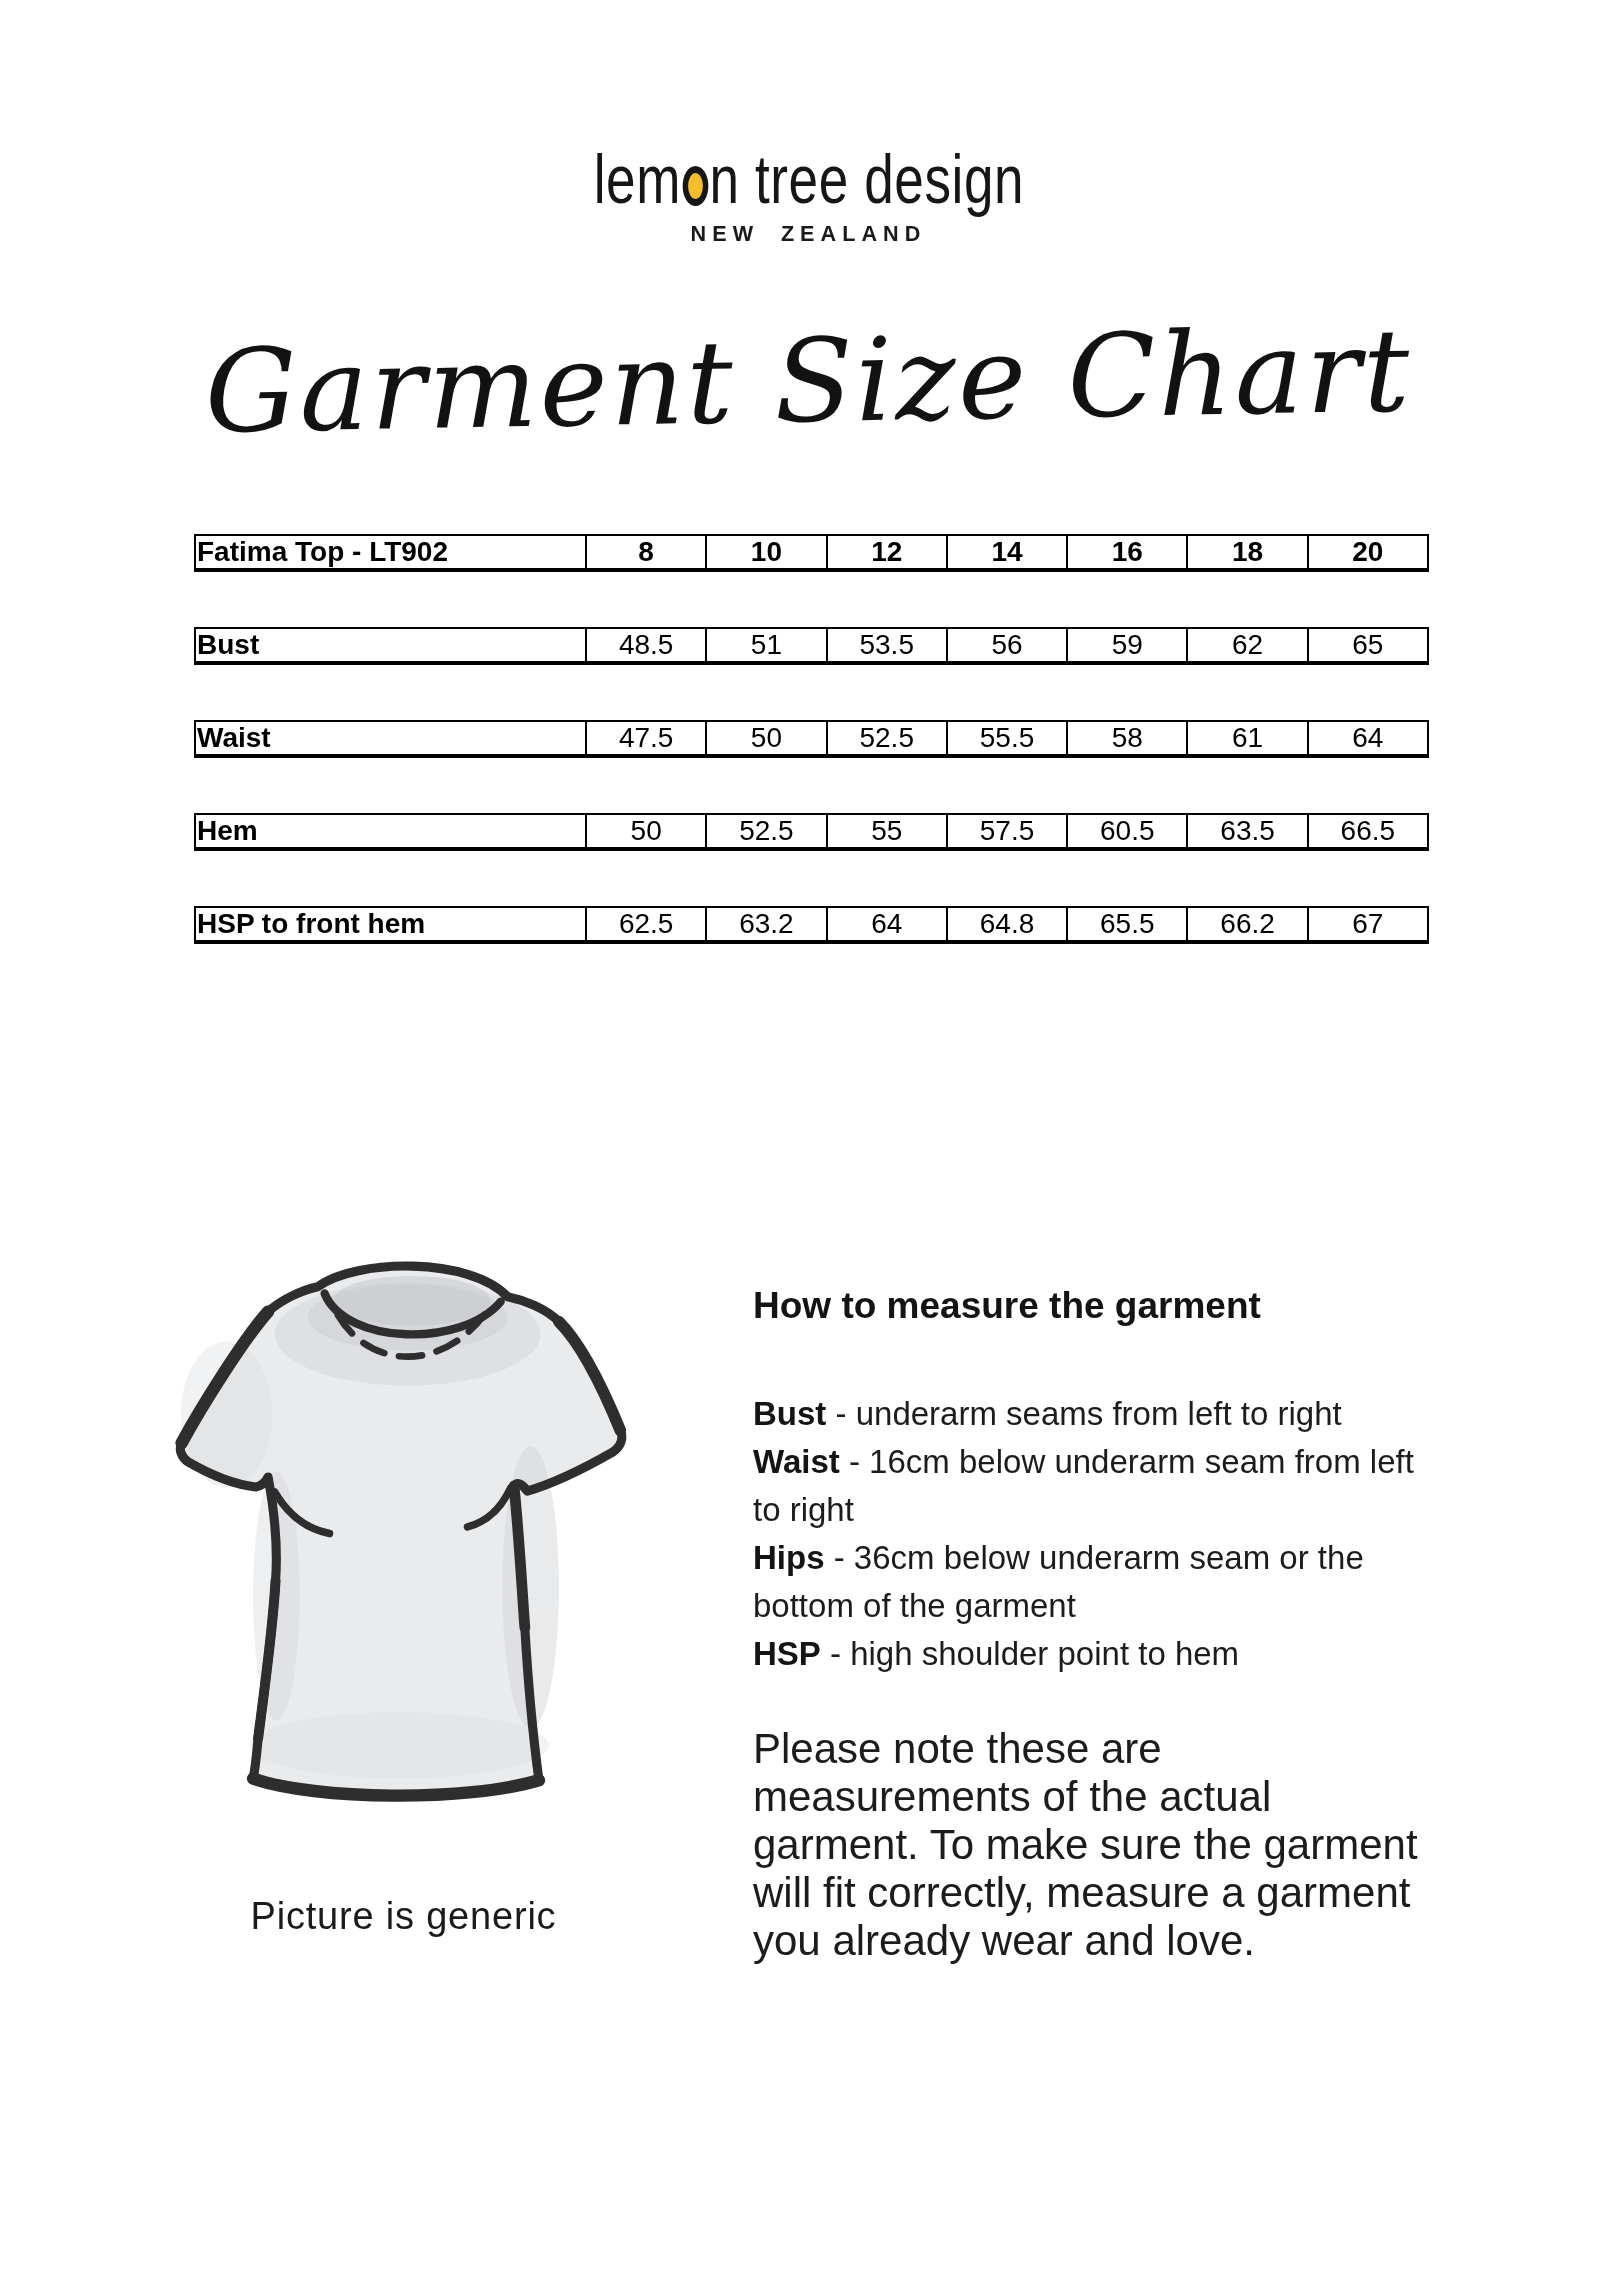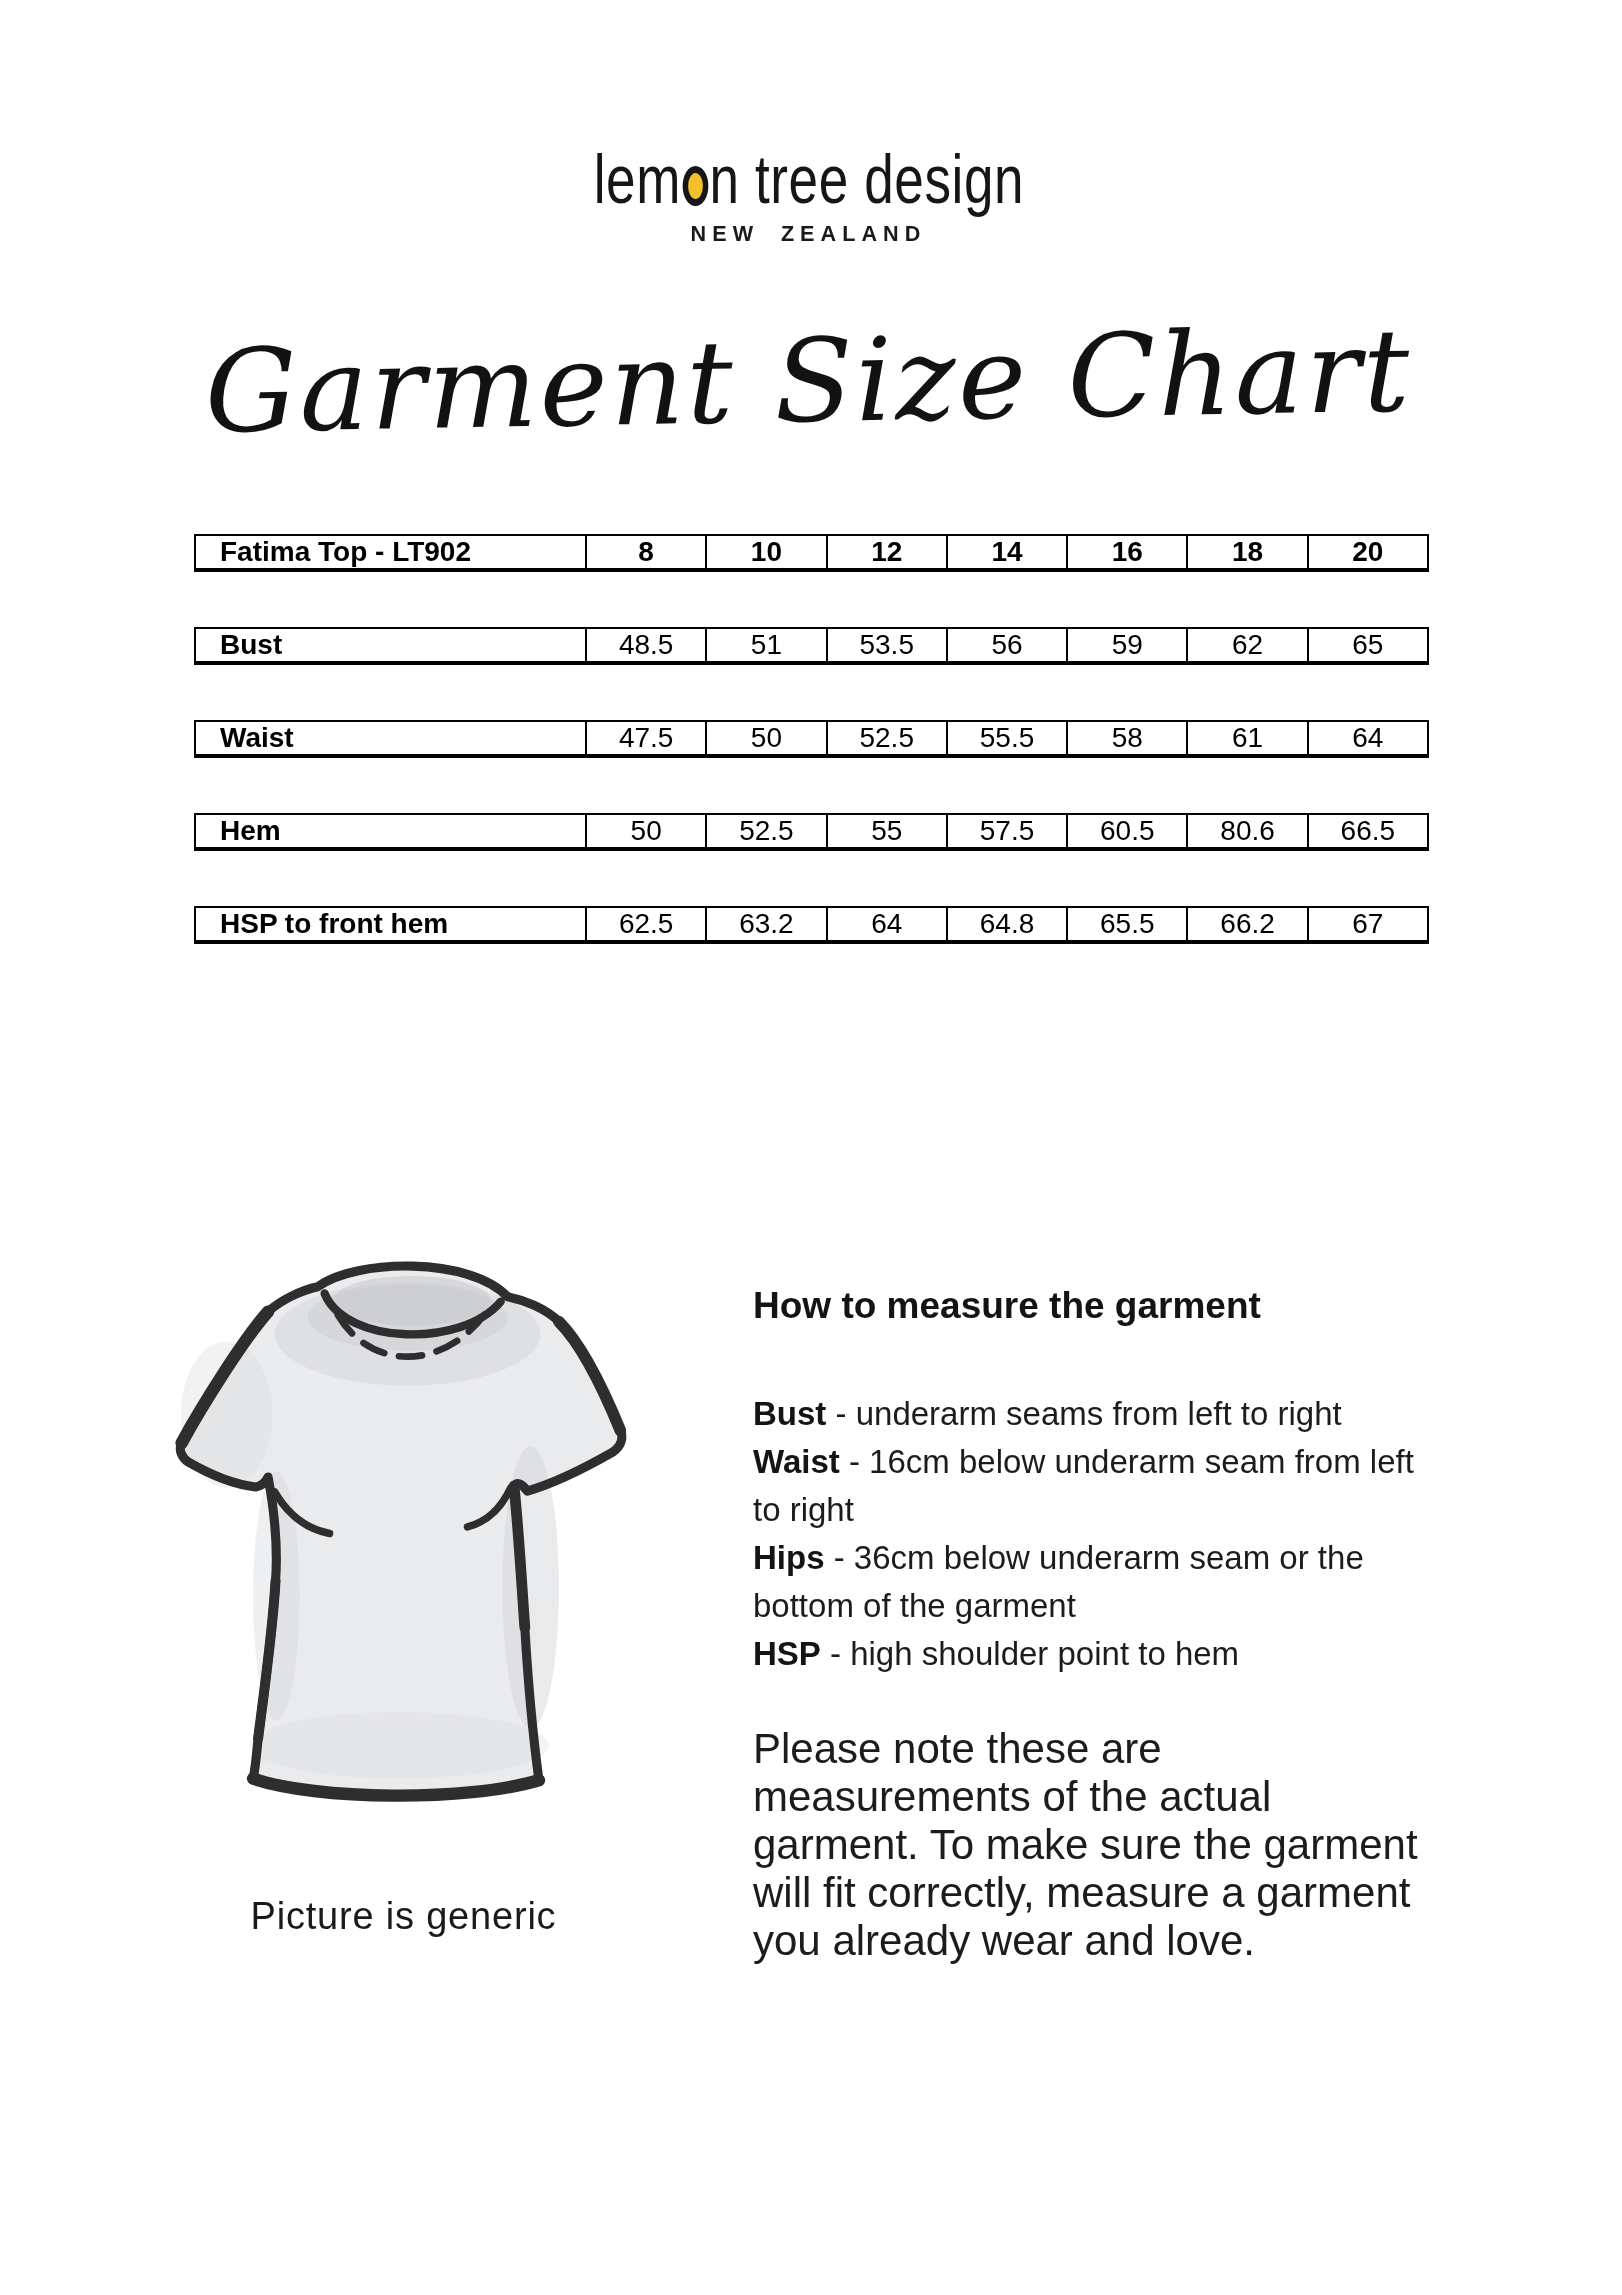--- a/index.html
+++ b/index.html
@@ -25,21 +25,21 @@
     font-size:115px; letter-spacing:2.5px; color:#121212; transform:rotate(-1deg);
   }
 
   
   .size-table { position:absolute; top:534px; left:194px; width:1235px; }
   .band { display:grid; grid-template-columns:389px repeat(7,1fr); height:38px;
           border:2.5px solid #000; border-bottom-width:4.2px; margin-bottom:55px; background:#fff; }
   .band:last-child { margin-bottom:0; }
   .cell { display:flex; align-items:center; justify-content:center;
           font-size:28px; line-height:1; border-left:2.5px solid #000; color:#000; }
-  .cell:first-child { border-left:none; justify-content:flex-start; padding-left:24px; font-weight:bold; }
+  .cell:first-child { border-left:none; justify-content:flex-start; padding-left:1px; font-weight:bold; }
   .band.header .cell { font-weight:bold; }
 
   
   .illustration { position:absolute; top:1238px; left:175px; width:457px; text-align:center; }
   .illustration svg { display:block; width:457px; height:566px; }
   .illustration figcaption { margin-top:91px; font-size:38px; color:#1a1a1a; letter-spacing:0.8px; }
 
   
   .guide { position:absolute; top:1285px; left:753px; width:670px; }
   .guide h2 { font-size:37px; font-weight:bold; color:#141414; margin:0 0 63px 0; }
@@ -90,21 +90,21 @@
         <div class="cell">61</div>
         <div class="cell">64</div>
       </div>
       <div class="band">
         <div class="cell">Hem</div>
         <div class="cell">50</div>
         <div class="cell">52.5</div>
         <div class="cell">55</div>
         <div class="cell">57.5</div>
         <div class="cell">60.5</div>
-        <div class="cell">80.6</div>
+        <div class="cell">63.5</div>
         <div class="cell">66.5</div>
       </div>
       <div class="band">
         <div class="cell">HSP to front hem</div>
         <div class="cell">62.5</div>
         <div class="cell">63.2</div>
         <div class="cell">64</div>
         <div class="cell">64.8</div>
         <div class="cell">65.5</div>
         <div class="cell">66.2</div>

